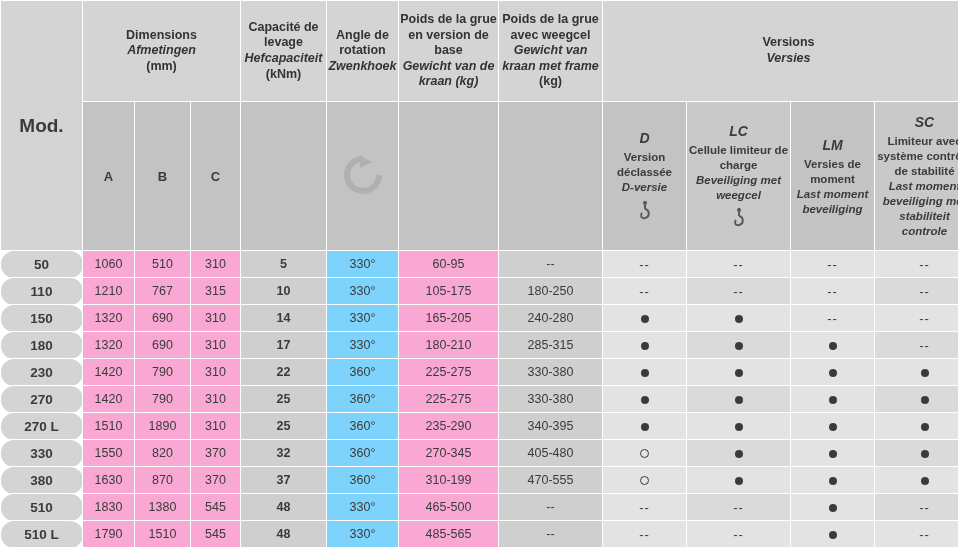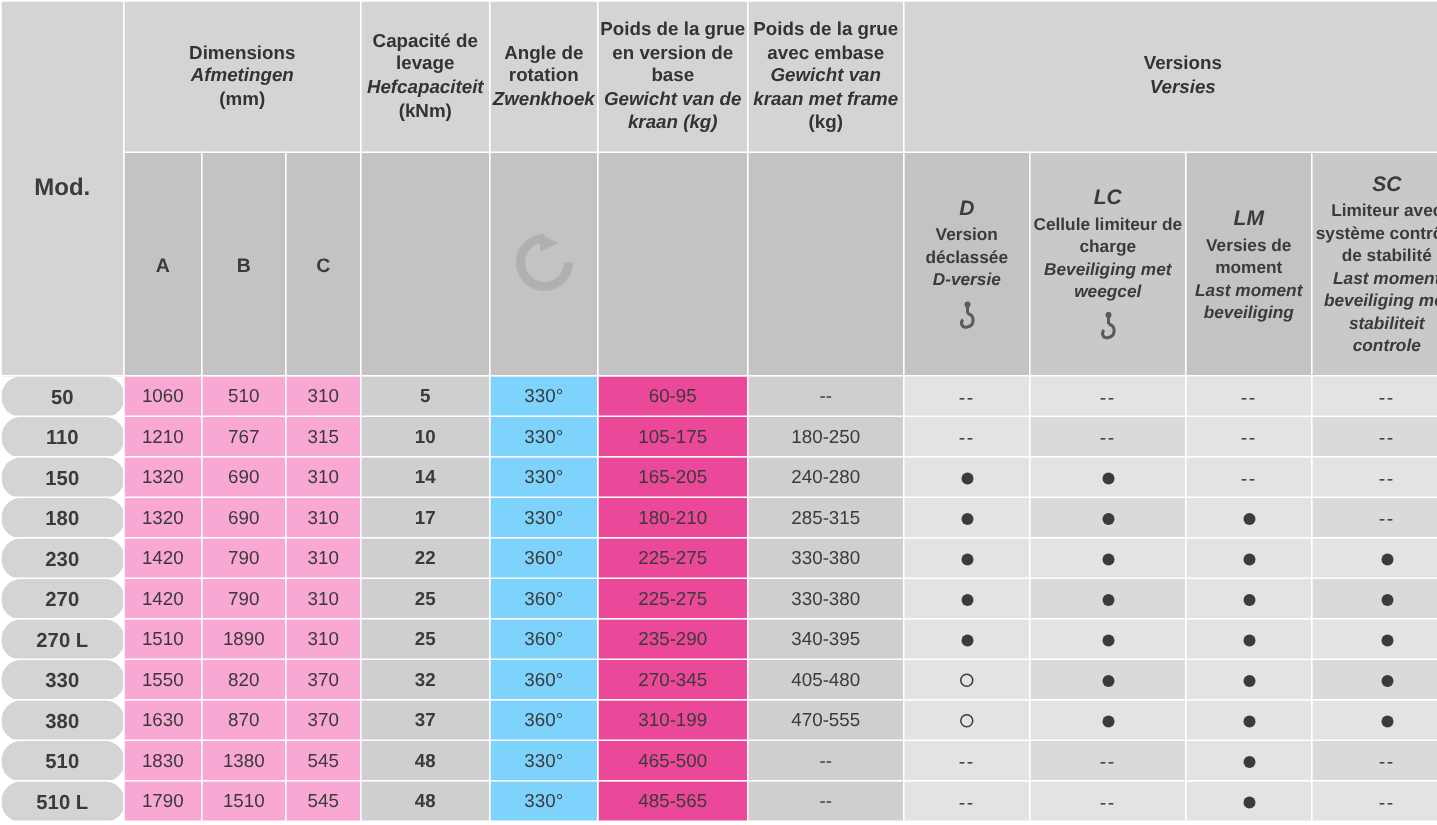--- a/index.html
+++ b/index.html
@@ -32,21 +32,21 @@
     font-size: 12.5px;
     line-height: 1.25;
     color: #333;
   }
   .hdr1 .fr { font-weight: bold; display: block; }
   .hdr1 .nl { font-style: italic; display: block; }
   .hdr1 .unit { display: block; }
   .hdr-mod {
     background: #d4d4d4;
     font-weight: bold;
-    font-size: 16px;
+    font-size: 19px;
   }
   
   .hdr2 {
     background: #c3c3c3;
     height: 148px;
     font-size: 11.5px;
     line-height: 1.3;
   }
   .hdr2.light {
     background: #c9c9c9;
@@ -78,21 +78,21 @@
     background: #d4d4d4;
     font-weight: bold;
     font-size: 13.5px;
     text-align: left;
     padding-left: 14px;
     border-radius: 13px;
   }
   .dim-cell { background: #f9a8d4; }
   .cap-cell { background: #cfcfcf; font-weight: bold; }
   .rot-cell { background: #7dd3fc; }
-  .w1-cell  { background: #ec4899; }
+  .w1-cell  { background: #f9a8d4; }
   .w2-cell  { background: #cfcfcf; }
   .ver-cell { background: #e3e3e3; }
   .ver-cell.alt { background: #dadada; }
 
   .dot-full::before {
     content: "";
     display: inline-block;
     width: 8px; height: 8px;
     border-radius: 50%;
     background: #3b3b3b;
@@ -150,21 +150,21 @@
       </th>
       <th class="hdr1">
         <span class="fr">Angle de rotation</span>
         <span class="nl">Zwenkhoek</span>
       </th>
       <th class="hdr1">
         <span class="fr">Poids de la grue en version de base</span>
         <span class="nl">Gewicht van de kraan (kg)</span>
       </th>
       <th class="hdr1">
-        <span class="fr">Poids de la grue avec embase</span>
+        <span class="fr">Poids de la grue avec weegcel</span>
         <span class="nl">Gewicht van kraan met frame</span>
         <span class="unit">(kg)</span>
       </th>
       <th class="hdr1" colspan="4">
         <span class="fr">Versions</span>
         <span class="nl">Versies</span>
       </th>
     </tr>
     <tr>
       <th class="sub-abc">

